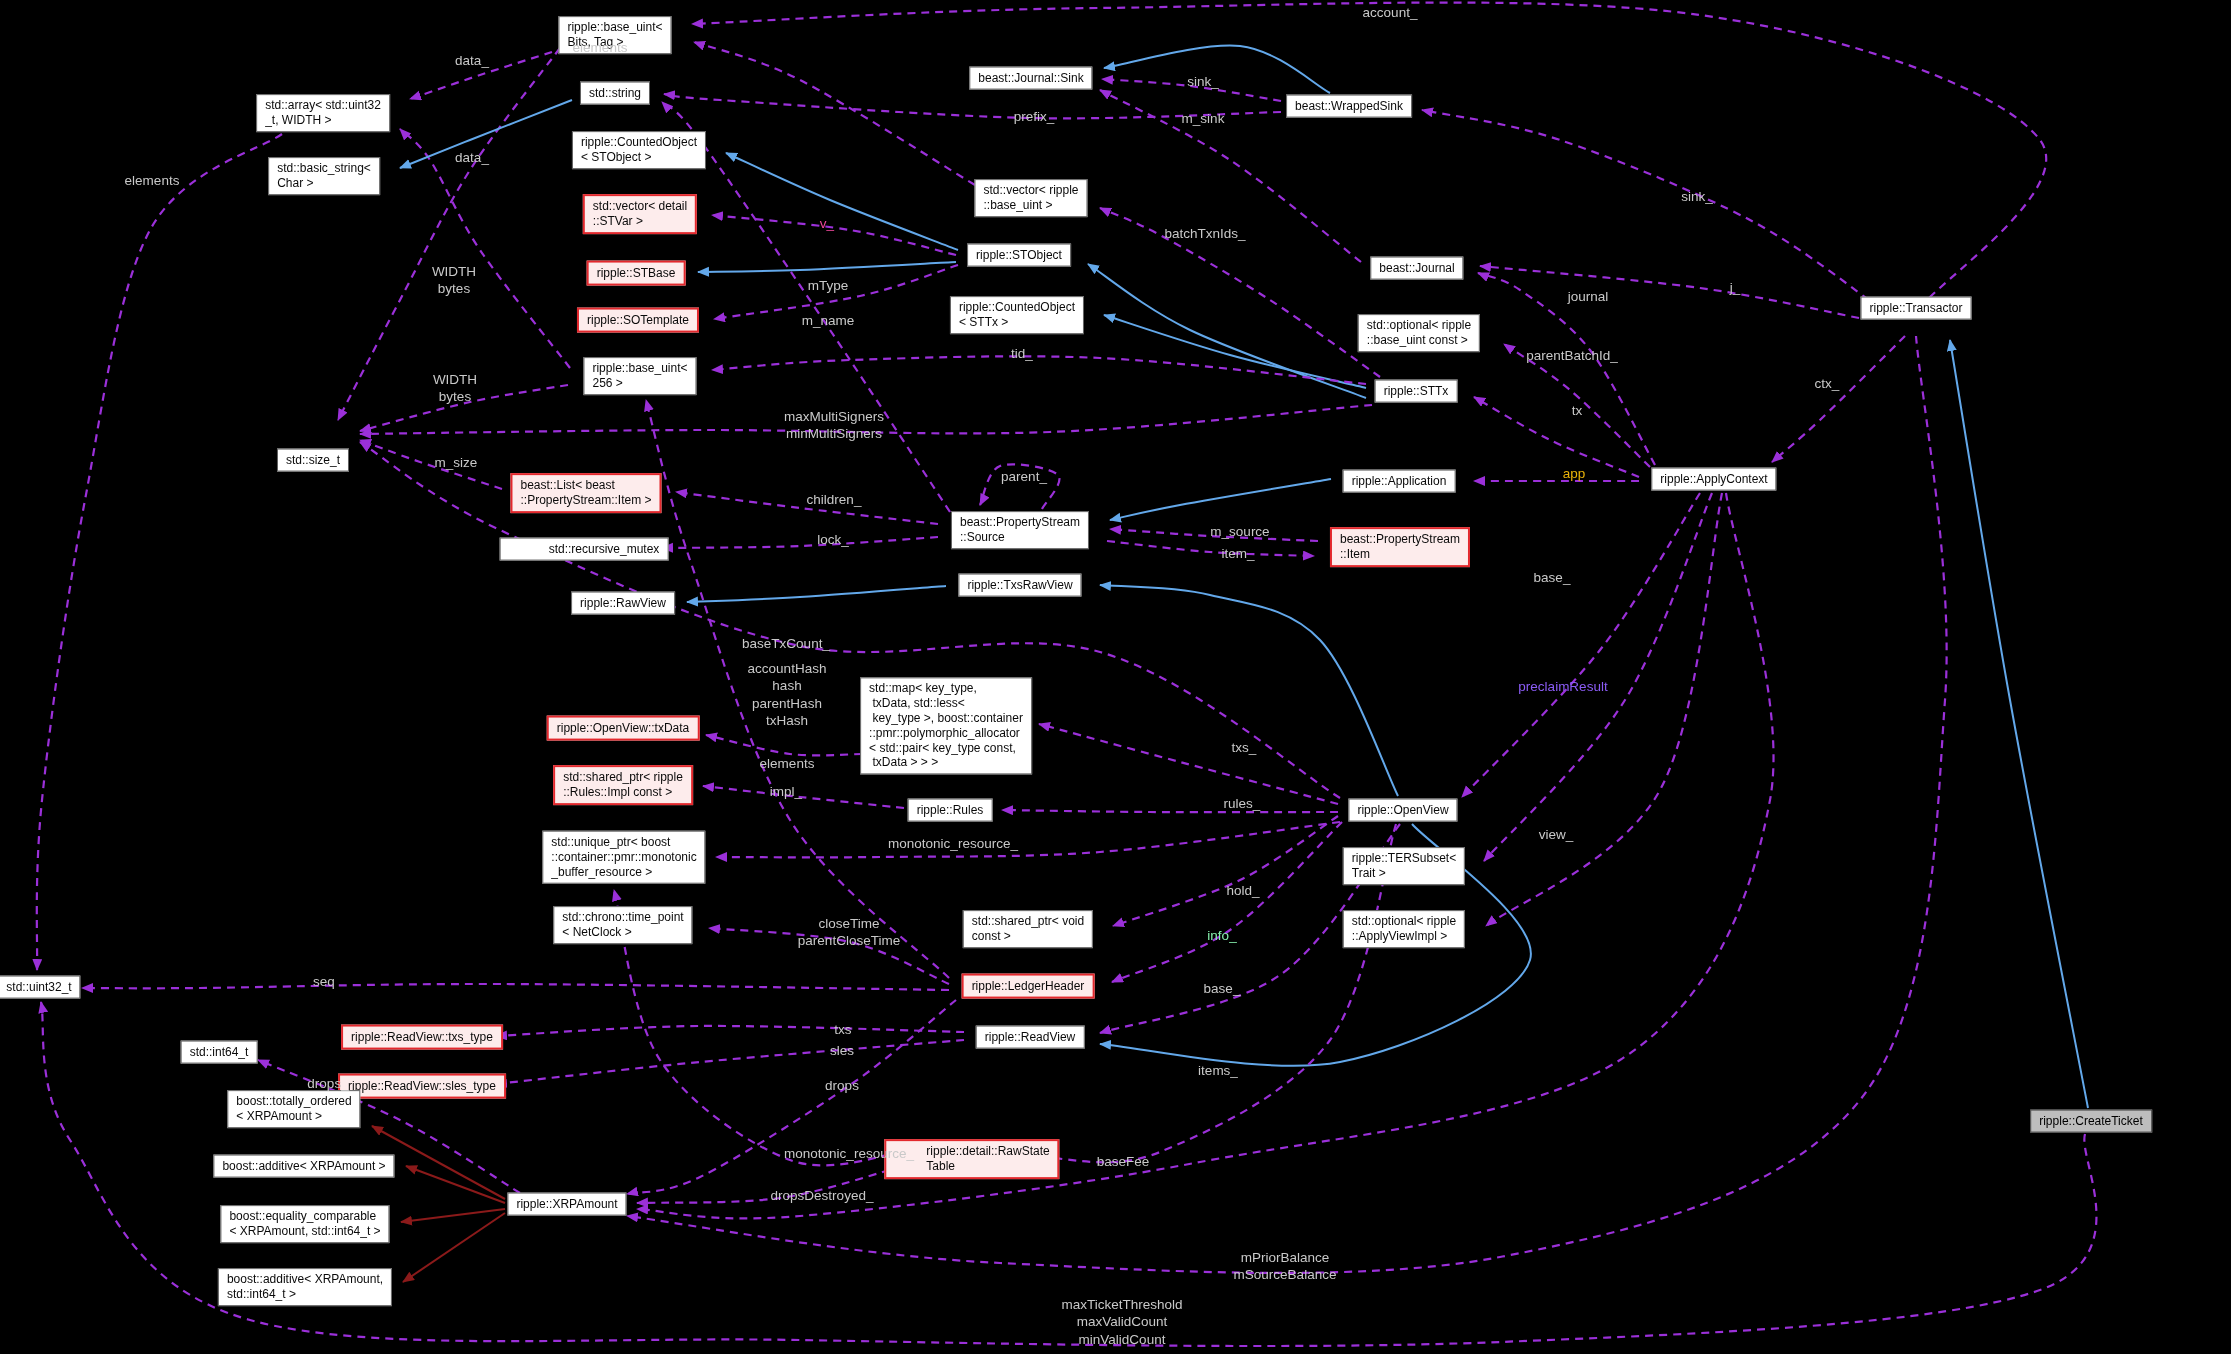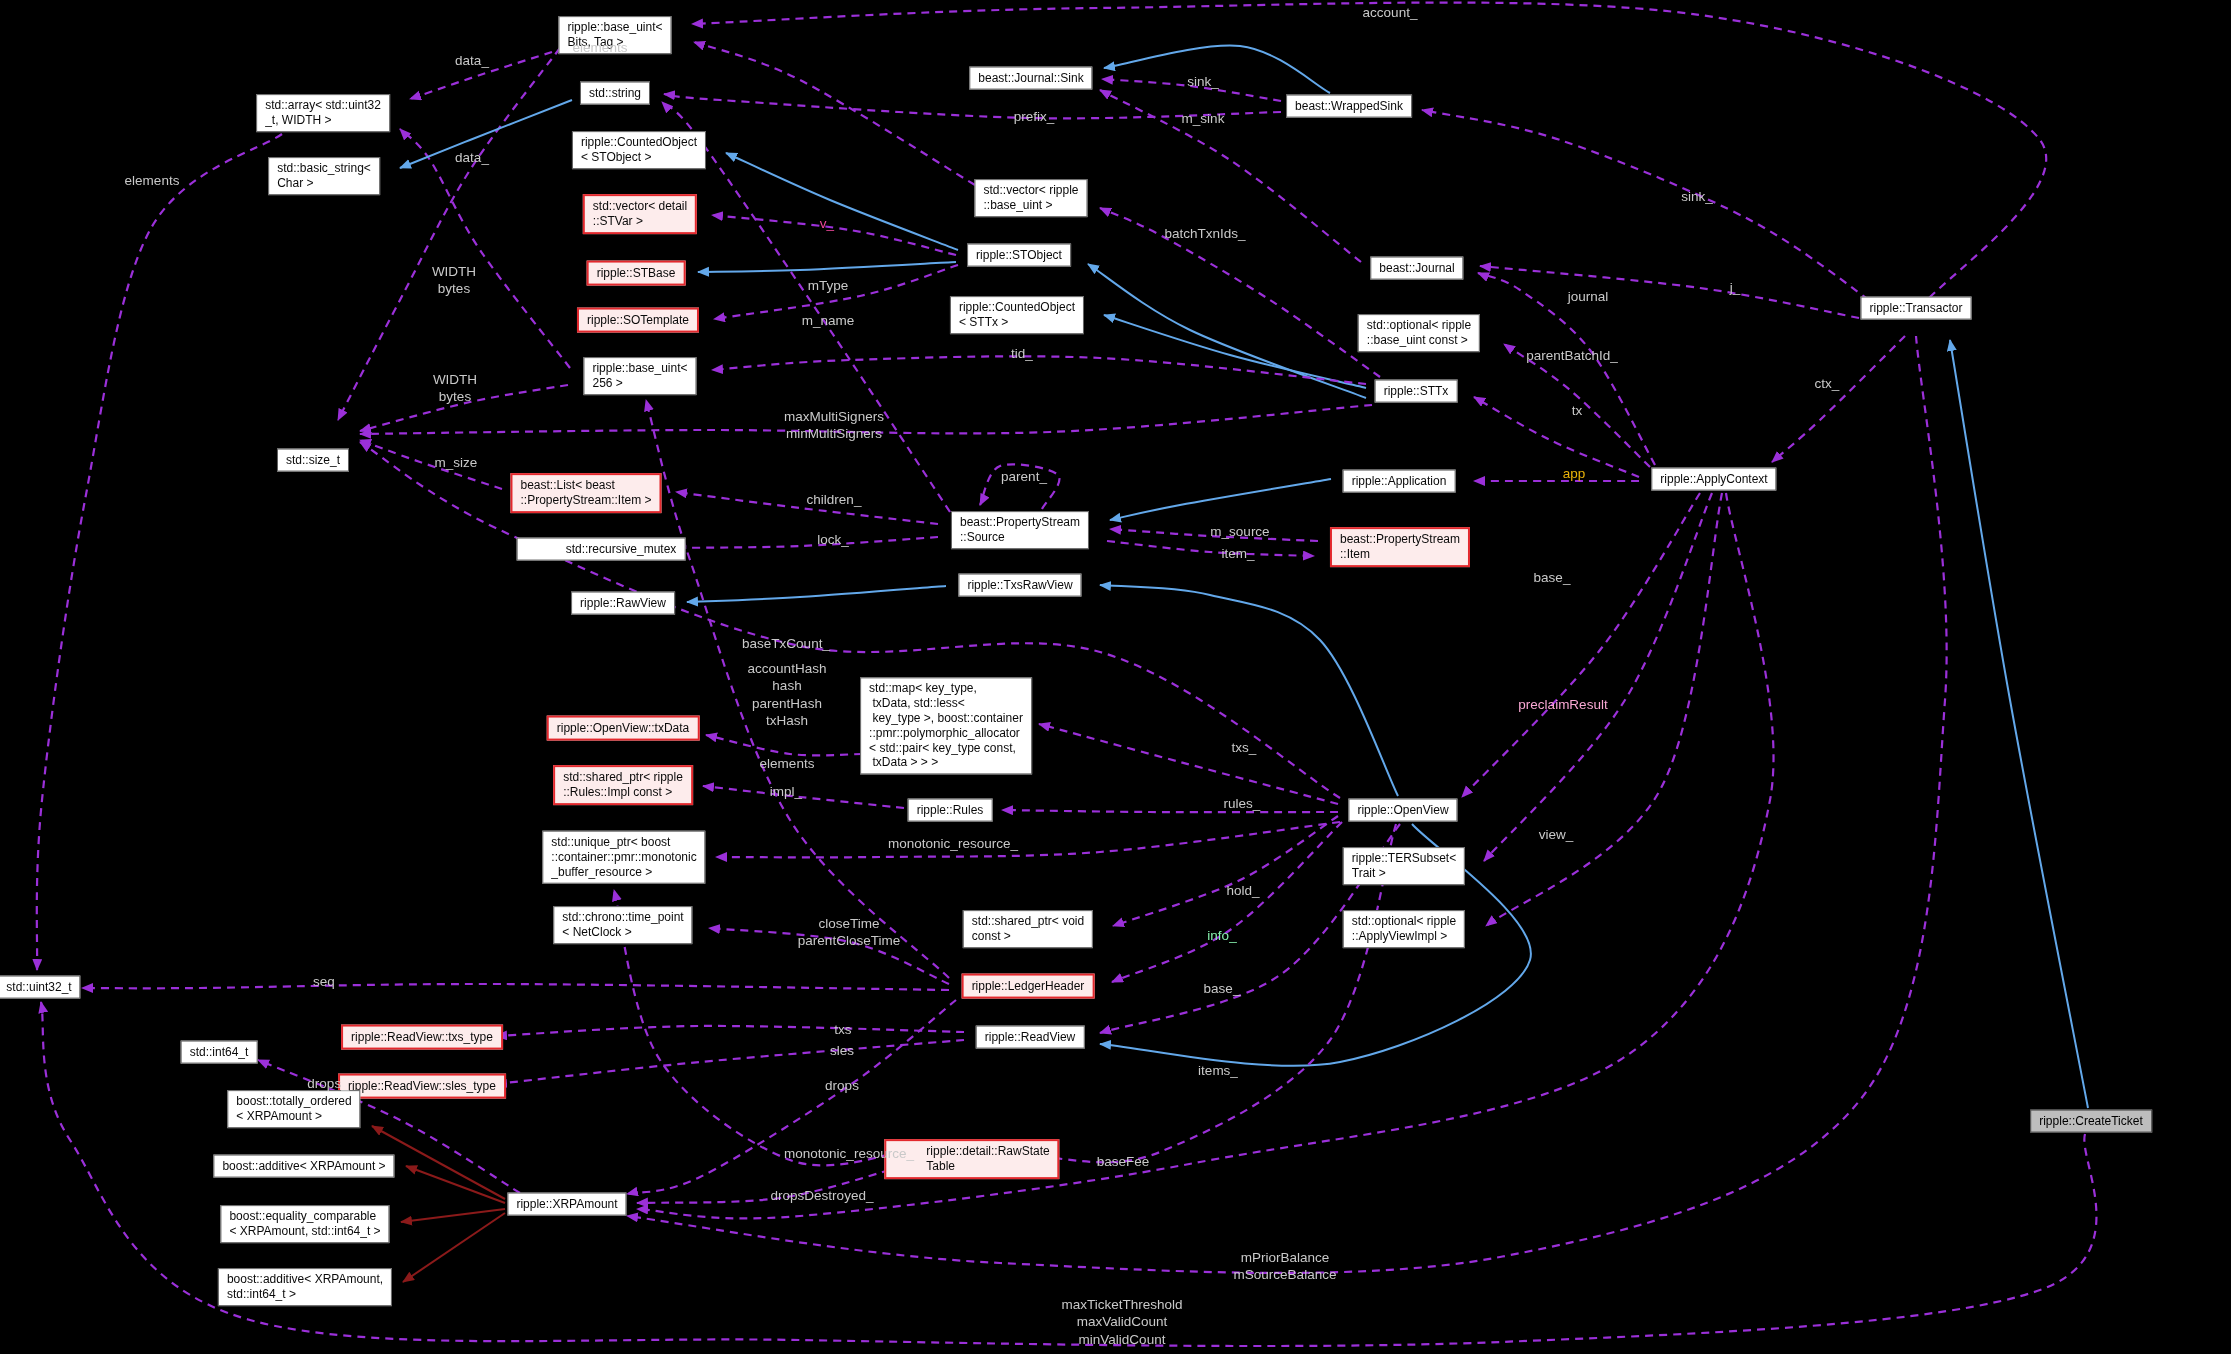--- a/index.html
+++ b/index.html
@@ -114,21 +114,21 @@
 &lt; STObject &gt;</div>
       <div class="node red" style="left: 640px; top: 214px;">std::vector&lt; detail
 ::STVar &gt;</div>
       <div class="node red" style="left: 636px; top: 273px;">ripple::STBase</div>
       <div class="node red" style="left: 638px; top: 320px;">ripple::SOTemplate</div>
       <div class="node" style="left: 640px; top: 376px;">ripple::base_uint&lt;
 256 &gt;</div>
       <div class="node" style="left: 313px; top: 460px;">std::size_t</div>
       <div class="node red" style="left: 586px; top: 493px;">beast::List&lt; beast
 ::PropertyStream::Item &gt;</div>
-      <div class="node" style="left: 601px; top: 549px; padding-left: 48px;">std::recursive_mutex</div>
+      <div class="node" style="left: 584px; top: 549px; padding-left: 48px;">std::recursive_mutex</div>
       <div class="node" style="left: 623px; top: 603px;">ripple::RawView</div>
       <div class="node" style="left: 1031px; top: 78px;">beast::Journal::Sink</div>
       <div class="node" style="left: 1349px; top: 106px;">beast::WrappedSink</div>
       <div class="node" style="left: 1031px; top: 198px;">std::vector&lt; ripple
 ::base_uint &gt;</div>
       <div class="node" style="left: 1019px; top: 255px;">ripple::STObject</div>
       <div class="node" style="left: 1017px; top: 315px;">ripple::CountedObject
 &lt; STTx &gt;</div>
       <div class="node" style="left: 1417px; top: 268px;">beast::Journal</div>
       <div class="node" style="left: 1419px; top: 333px;">std::optional&lt; ripple
@@ -218,21 +218,21 @@
       <div class="elabel" style="left: 1242px; top: 804px; color: rgb(201, 201, 201);">rules_</div>
       <div class="elabel" style="left: 786px; top: 792px; color: rgb(201, 201, 201);">impl_</div>
       <div class="elabel" style="left: 787px; top: 764px; color: rgb(201, 201, 201);">elements</div>
       <div class="elabel" style="left: 953px; top: 844px; color: rgb(201, 201, 201);">monotonic_resource_</div>
       <div class="elabel" style="left: 849px; top: 1154px; color: rgb(201, 201, 201);">monotonic_resource_</div>
       <div class="elabel" style="left: 1243px; top: 891px; color: rgb(201, 201, 201);">hold_</div>
       <div class="elabel" style="left: 1222px; top: 936px; color: #86efac;">info_</div>
       <div class="elabel" style="left: 1222px; top: 989px; color: rgb(201, 201, 201);">base_</div>
       <div class="elabel" style="left: 1218px; top: 1071px; color: rgb(201, 201, 201);">items_</div>
       <div class="elabel" style="left: 1552px; top: 578px; color: rgb(201, 201, 201);">base_</div>
-      <div class="elabel" style="left: 1563px; top: 705px; color: #f9a8d4;">preclaimResult</div>
+      <div class="elabel" style="left: 1563px; top: 687px; color: #8b5cf6;">preclaimResult</div>
       <div class="elabel" style="left: 1556px; top: 835px; color: rgb(201, 201, 201);">view_</div>
       <div class="elabel" style="left: 786px; top: 644px; color: rgb(201, 201, 201);">baseTxCount_</div>
       <div class="elabel" style="left: 787px; top: 695px; color: rgb(201, 201, 201);">accountHash
 hash
 parentHash
 txHash</div>
       <div class="elabel" style="left: 849px; top: 932px; color: rgb(201, 201, 201);">closeTime
 parentCloseTime</div>
       <div class="elabel" style="left: 324px; top: 982px; color: rgb(201, 201, 201);">seq</div>
       <div class="elabel" style="left: 842px; top: 1086px; color: rgb(201, 201, 201);">drops</div>

